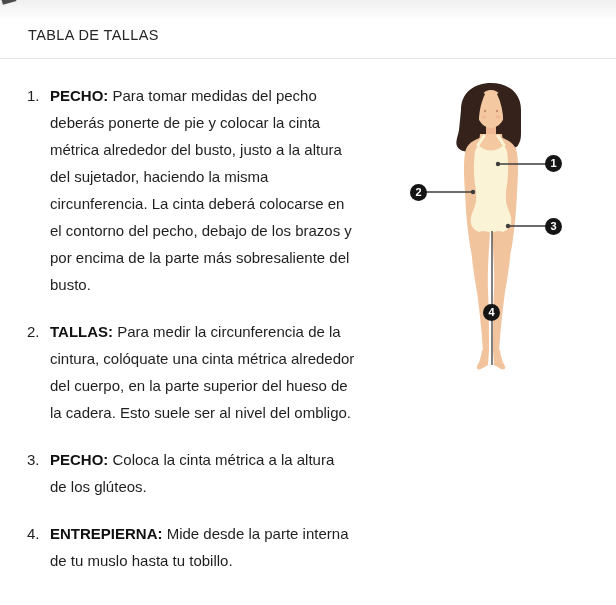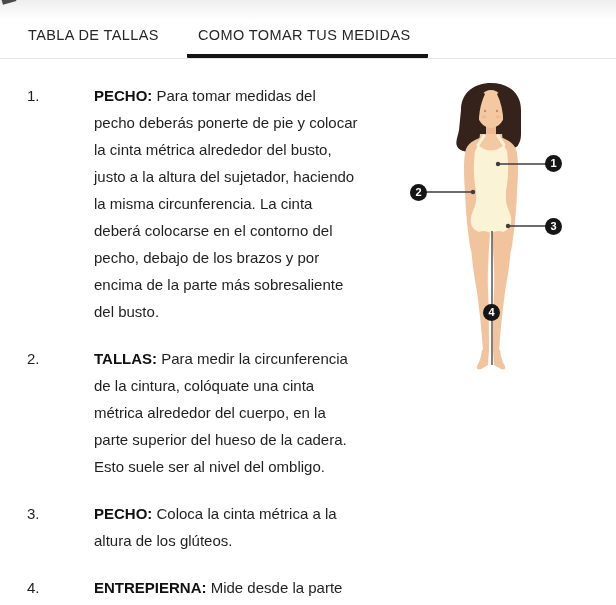--- a/index.html
+++ b/index.html
@@ -57,21 +57,21 @@
   .item {
     display:flex;
     margin-bottom:20px;
     font-size:15px;
     line-height:27px;
   }
   .item .num {
     width:23px; flex:0 0 23px;
     color:#1f1f1f;
   }
-  .item p { width:305px;margin-left:44px; }
+  .item p { width:305px; }
   .item b { font-weight:700; color:#111; }
   
   .figure {
     position:absolute; left:398px; top:80px;
     width:218px; height:300px;
   }
   .figure svg { position:absolute; left:0; top:0; }
   .marker {
     position:absolute;
     width:17px; height:17px;
@@ -89,21 +89,20 @@
 </style>
 </head>
 <body>
 
 <div class="screen">
   <div class="top-fade"></div>
   <div class="corner-mark"></div>
 
   <div class="tabs">
     <div class="tab inactive">TABLA DE TALLAS</div>
-    <div class="tab active">COMO TOMAR TUS MEDIDAS</div>
   </div>
 
   <ol class="instructions">
     <li class="item">
       <span class="num">1.</span>
       <p><b>PECHO:</b> <span>Para tomar medidas del pecho deberás ponerte de pie y colocar la cinta métrica alrededor del busto, justo a la altura del sujetador, haciendo la misma circunferencia. La cinta deberá colocarse en el contorno del pecho, debajo de los brazos y por encima de la parte más sobresaliente del busto.</span></p>
     </li>
     <li class="item">
       <span class="num">2.</span>
       <p><b>TALLAS:</b> <span>Para medir la circunferencia de la cintura, colóquate una cinta métrica alrededor del cuerpo, en la parte superior del hueso de la cadera. Esto suele ser al nivel del ombligo.</span></p>

